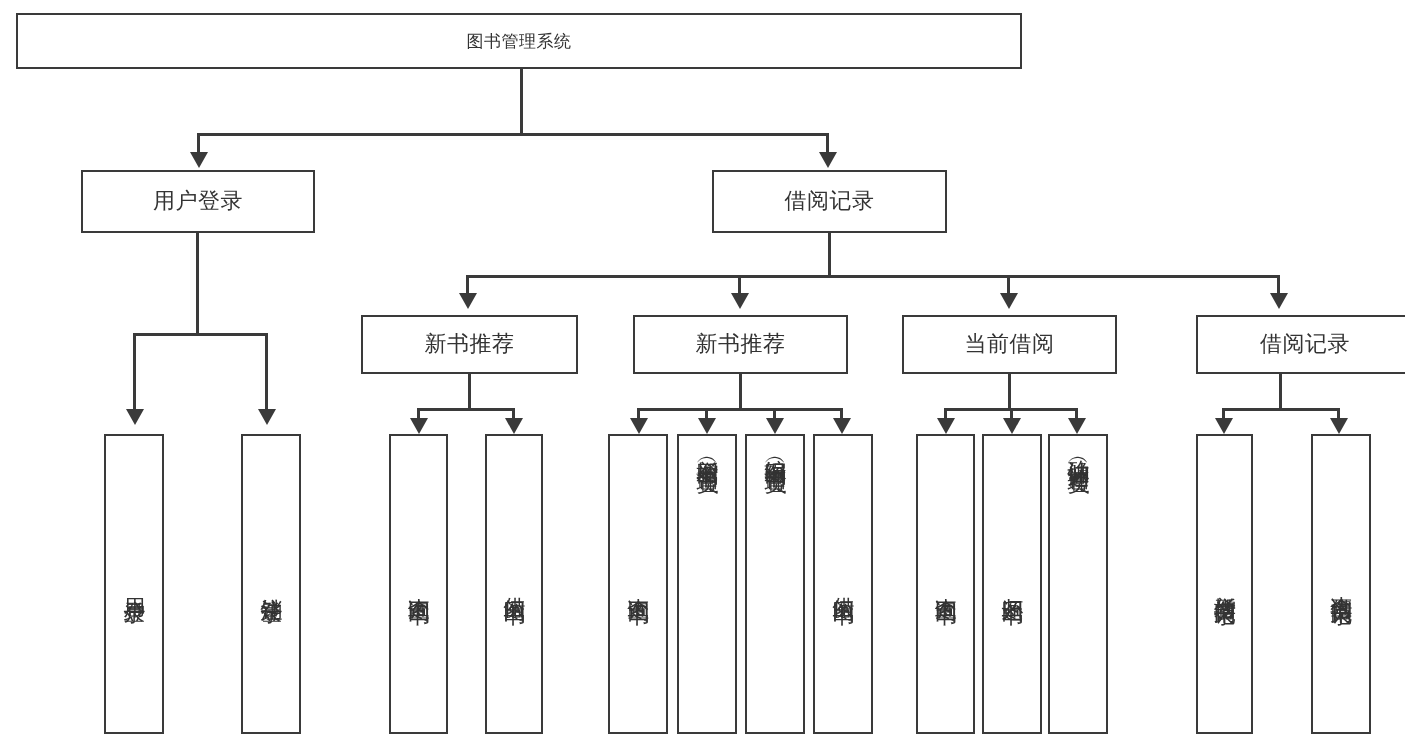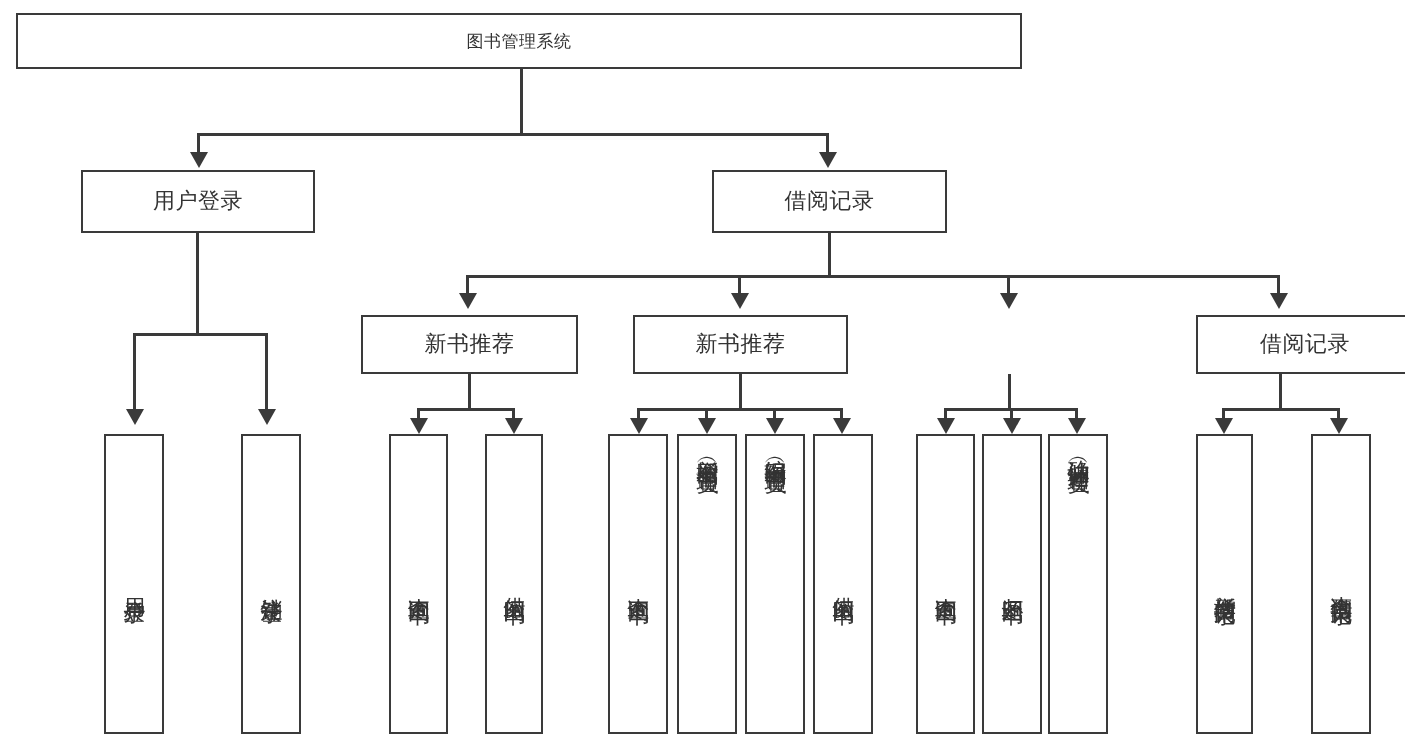--- a/index.html
+++ b/index.html
@@ -106,20 +106,21 @@
   <div class="arw" style="left:459px;top:293px;"></div>
   <div class="ln v" style="left:738px;top:275px;width:3px;height:20px;"></div>
   <div class="arw" style="left:731px;top:293px;"></div>
   <div class="ln v" style="left:1007px;top:275px;width:3px;height:20px;"></div>
   <div class="arw" style="left:1000px;top:293px;"></div>
   <div class="ln v" style="left:1277px;top:275px;width:3px;height:20px;"></div>
   <div class="arw" style="left:1270px;top:293px;"></div>
 
   <div class="node h" style="left:361px;top:315px;width:217px;height:59px;">新书推荐</div>
   <div class="node h" style="left:633px;top:315px;width:215px;height:59px;">新书推荐</div>
+  <div class="node h" style="left:902px;top:315px;width:215px;height:59px;">当前借阅</div>
   <div class="node h" style="left:1172px;top:315px;width:218px;height:59px;margin-left:24px;">借阅记录</div>
 
   <div class="ln v" style="left:468px;top:374px;width:3px;height:36px;"></div>
   <div class="ln h" style="left:417px;top:408px;width:98px;height:3px;"></div>
   <div class="ln v" style="left:417px;top:408px;width:3px;height:12px;"></div>
   <div class="arw" style="left:410px;top:418px;"></div>
   <div class="ln v" style="left:512px;top:408px;width:3px;height:12px;"></div>
   <div class="arw" style="left:505px;top:418px;"></div>
 
   <div class="node v" style="left:389px;top:434px;width:59px;height:300px;">查询图书</div>

